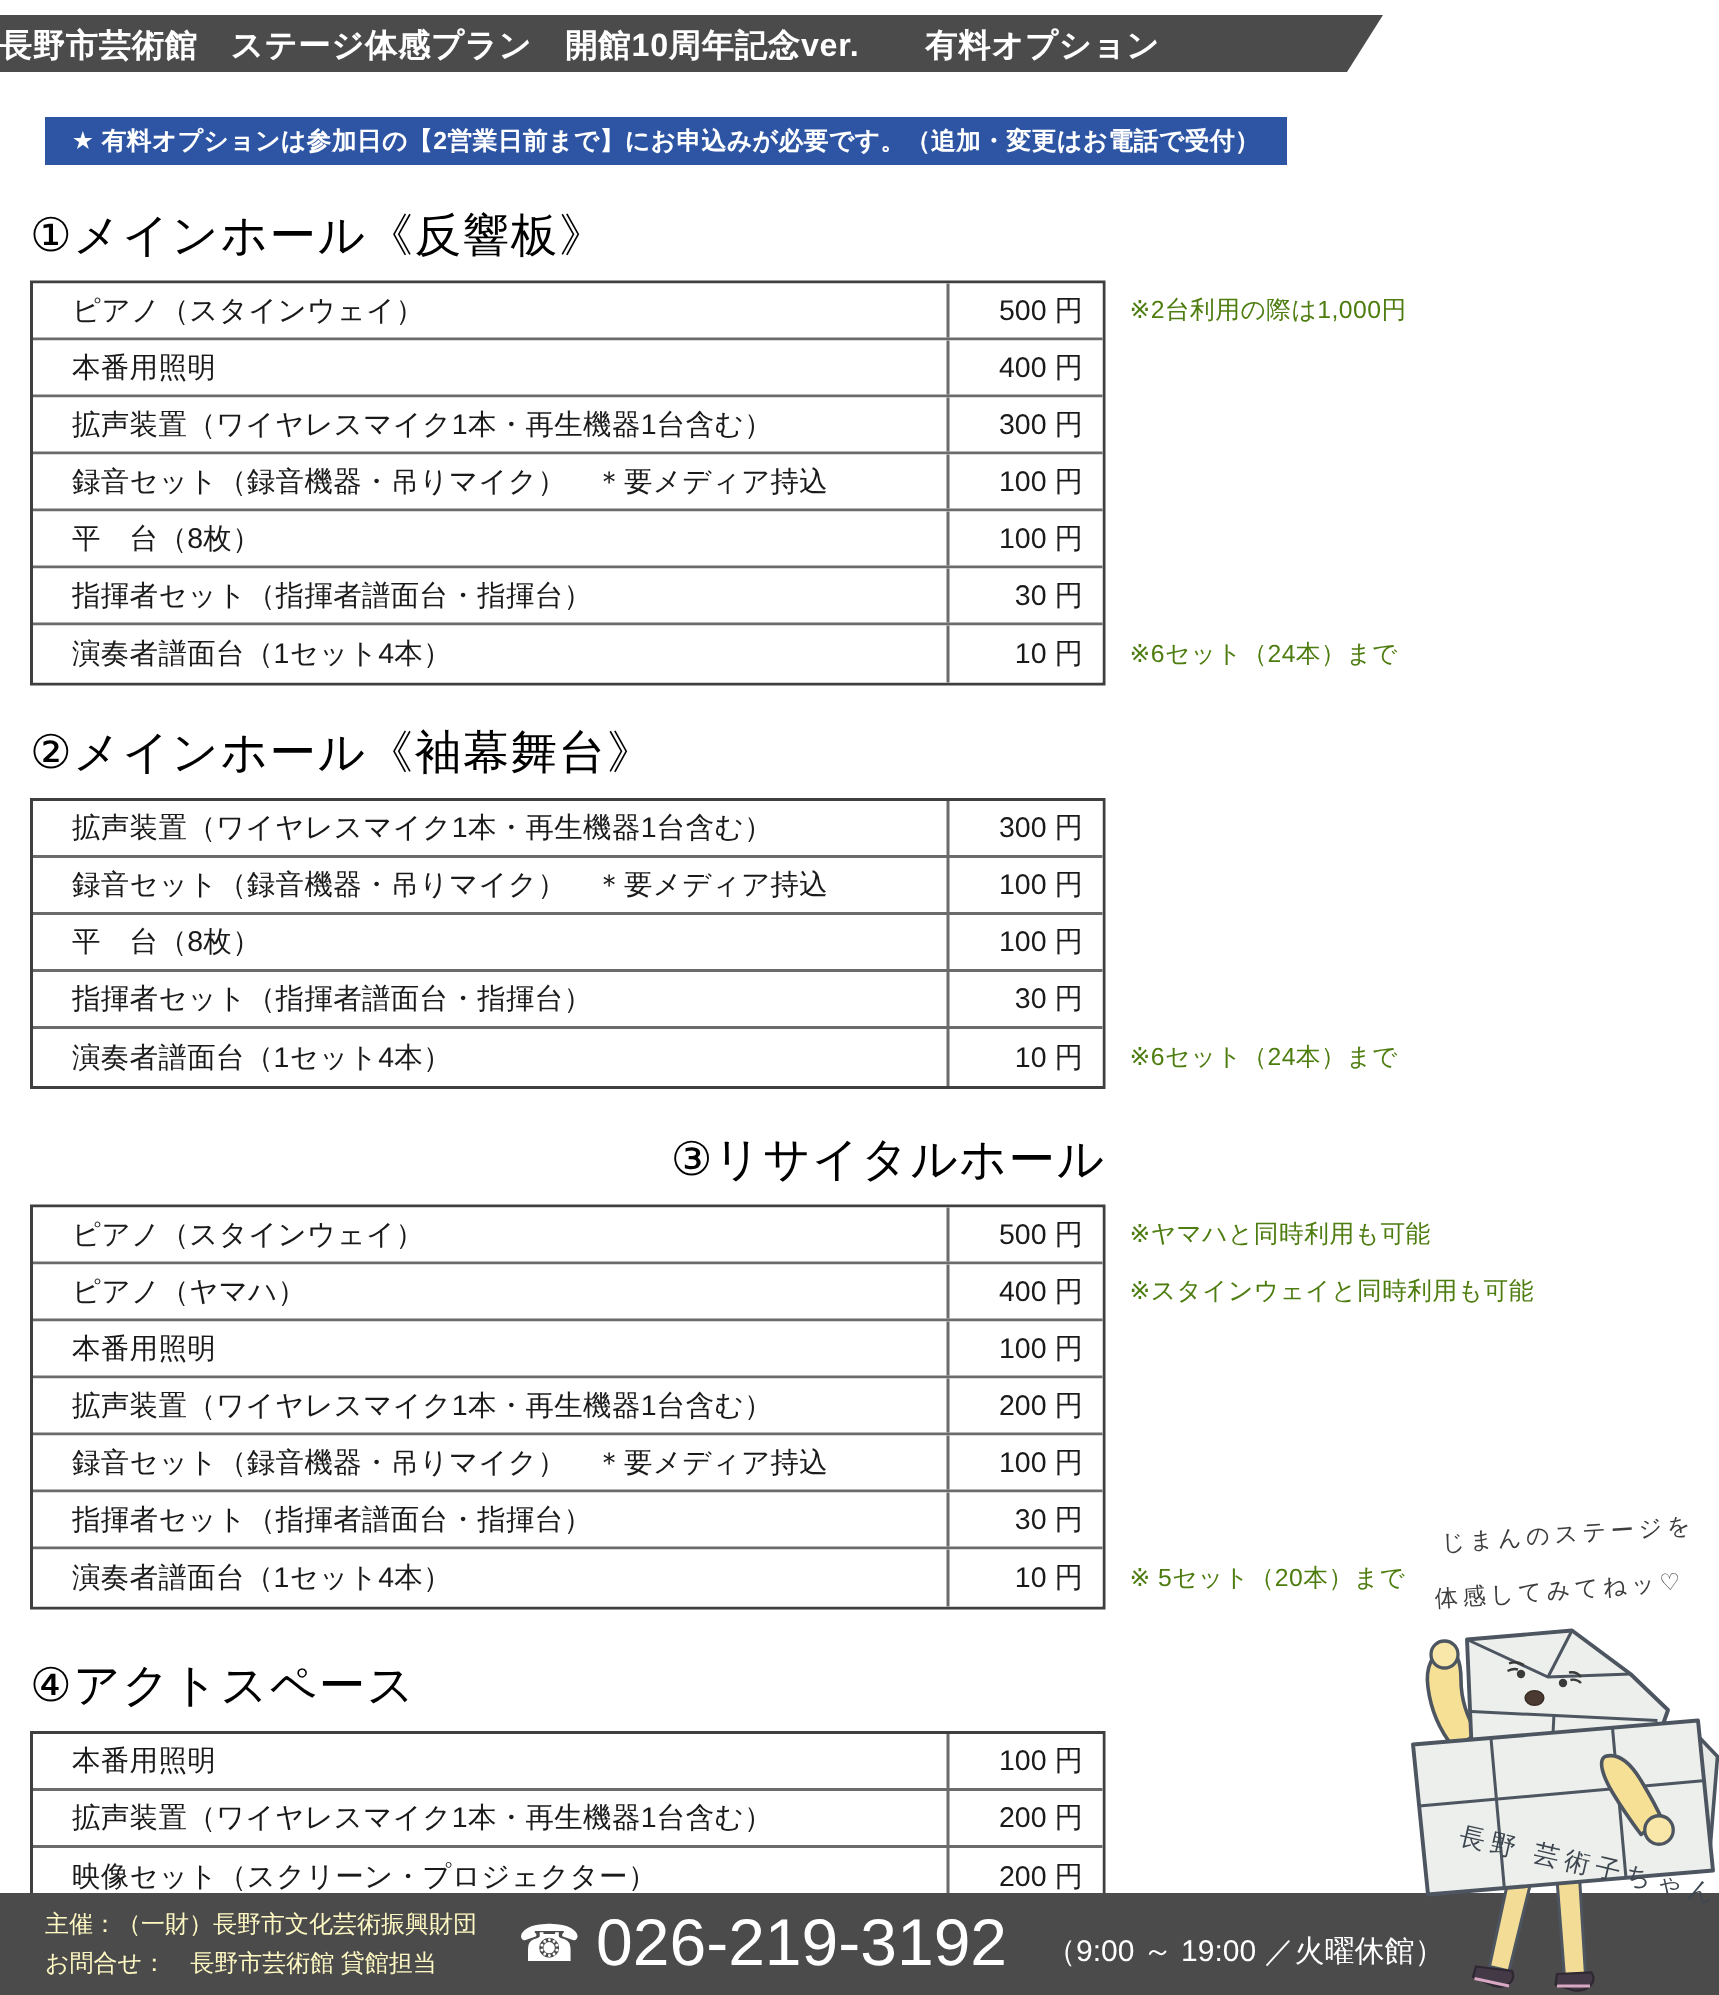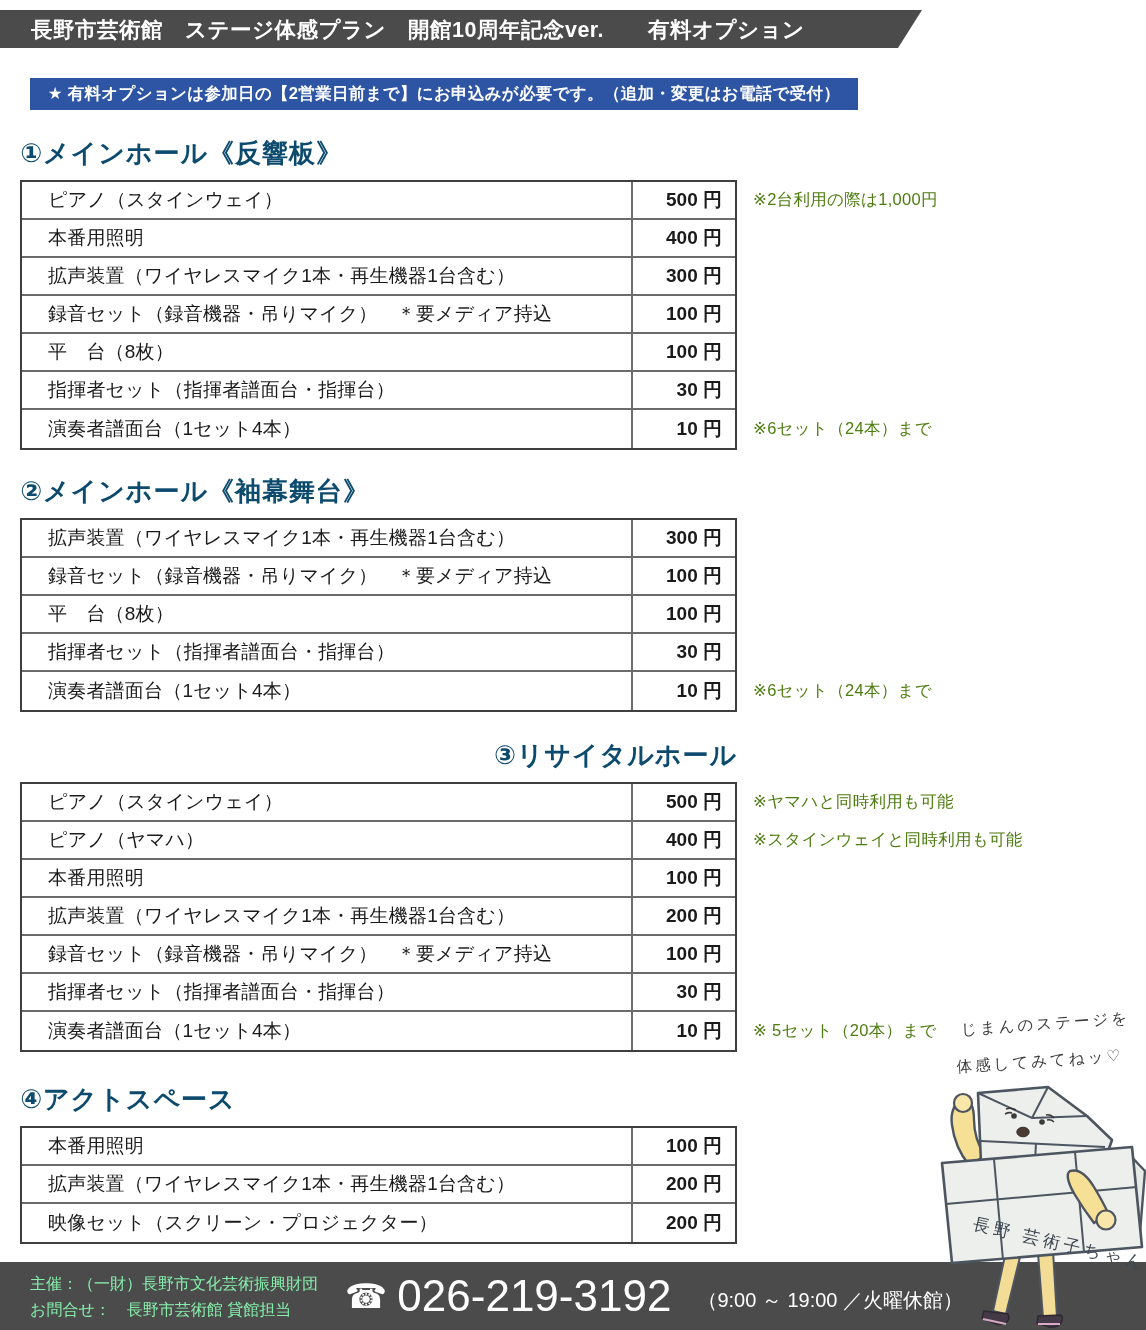--- a/index.html
+++ b/index.html
@@ -2,56 +2,56 @@
 <html lang="ja"><head>
 <meta charset="utf-8">
 <style>
   * { margin:0; padding:0; box-sizing:border-box; }
   html,body { background:#ffffff; }
   body { font-family:"Liberation Sans","DejaVu Sans",sans-serif; color:#1a1a1a; }
   .page { position:relative; width:1146px; height:1330px; background:#ffffff; overflow:hidden; }
 
   
   .topbar { position:absolute; top:10px; left:0; width:922px; height:38px;
-            background:#4b4b4b; display:flex; align-items:center; padding-left:31px;
+            background:#4b4b4b; display:flex; align-items:center; padding-left:0;
             clip-path:polygon(0 0, 100% 0, calc(100% - 24px) 100%, 0 100%); }
   .topbar .title { color:#ffffff; font-weight:bold; font-size:21.5px; letter-spacing:.5px; white-space:nowrap; }
 
   
   .notice { position:absolute; top:78px; left:30px; width:828px; height:32px;
             background:#2d55a4; color:#ffffff; font-weight:bold; font-size:16.5px;
             display:flex; align-items:center; justify-content:center; letter-spacing:.3px; white-space:nowrap; }
 
   
   .content { position:absolute; top:130px; left:20px; width:717px; }
-  .sec-heading { font-size:26px; font-weight:bold; color:#0c4a6e; letter-spacing:1px; }
+  .sec-heading { font-size:31px; font-weight:normal; color:#000000; letter-spacing:1px; }
   .sec-heading.h1 { margin-top:6px; }
   .sec-heading.h2 { margin-top:24px; }
   .sec-heading.h3 { margin-top:26px;text-align:right; }
   .sec-heading.h4 { margin-top:30px; }
   .ptable { margin-top:9px; border:2.5px solid #3f3f3f; }
   .trow { position:relative; display:flex; height:38px; border-bottom:2px solid #6b6b6b; background:#fff; }
   .trow:last-child { border-bottom:none; }
   .cell { display:flex; align-items:center; }
   .cell.item { flex:1 1 auto; padding-left:26px; font-size:19px; letter-spacing:.2px; white-space:nowrap; overflow:hidden; }
-  .cell.price { flex:0 0 104px; border-left:2px solid #6b6b6b; justify-content:flex-end; padding-right:13px; font-size:19px; white-space:nowrap;font-weight:bold; }
+  .cell.price { flex:0 0 104px; border-left:2px solid #6b6b6b; justify-content:flex-end; padding-right:13px; font-size:19px; white-space:nowrap; }
   .note { position:absolute; left:calc(100% + 18px); top:50%; transform:translateY(-50%);
           font-size:16.5px; color:#4d7c0f; white-space:nowrap; letter-spacing:.3px; }
 
   
   .speech { position:absolute; left:962px; top:1004px; width:190px; transform:rotate(-4deg);
             font-size:15.5px; color:#3d3d3d; letter-spacing:3px; line-height:37px; white-space:nowrap; }
   .speech .line2 { margin-left:-7px; }
 
   
   .mascot { position:absolute; left:934px; top:1085px; width:212px; height:245px; z-index:3; }
 
   
   .footer { position:absolute; left:0; bottom:0; width:1146px; height:68px; background:#4b4b4b; z-index:1; }
-  .footer-left { position:absolute; left:30px; top:9px; color:#86efac; font-size:16px; line-height:26px; white-space:nowrap; }
+  .footer-left { position:absolute; left:30px; top:9px; color:#fef9c3; font-size:16px; line-height:26px; white-space:nowrap; }
   .phone-wrap { position:absolute; left:345px; top:0; height:68px; display:flex; align-items:center; color:#fff; white-space:nowrap; }
   .phone-icon { font-size:34px; margin-right:10px; }
   .phone-number { font-size:44px; font-weight:normal; letter-spacing:0px; }
   .phone-hours { font-size:20px; margin-left:26px; position:relative; top:4px; }
 </style>
 </head>
 <body>
 
 <div class="page">
 

